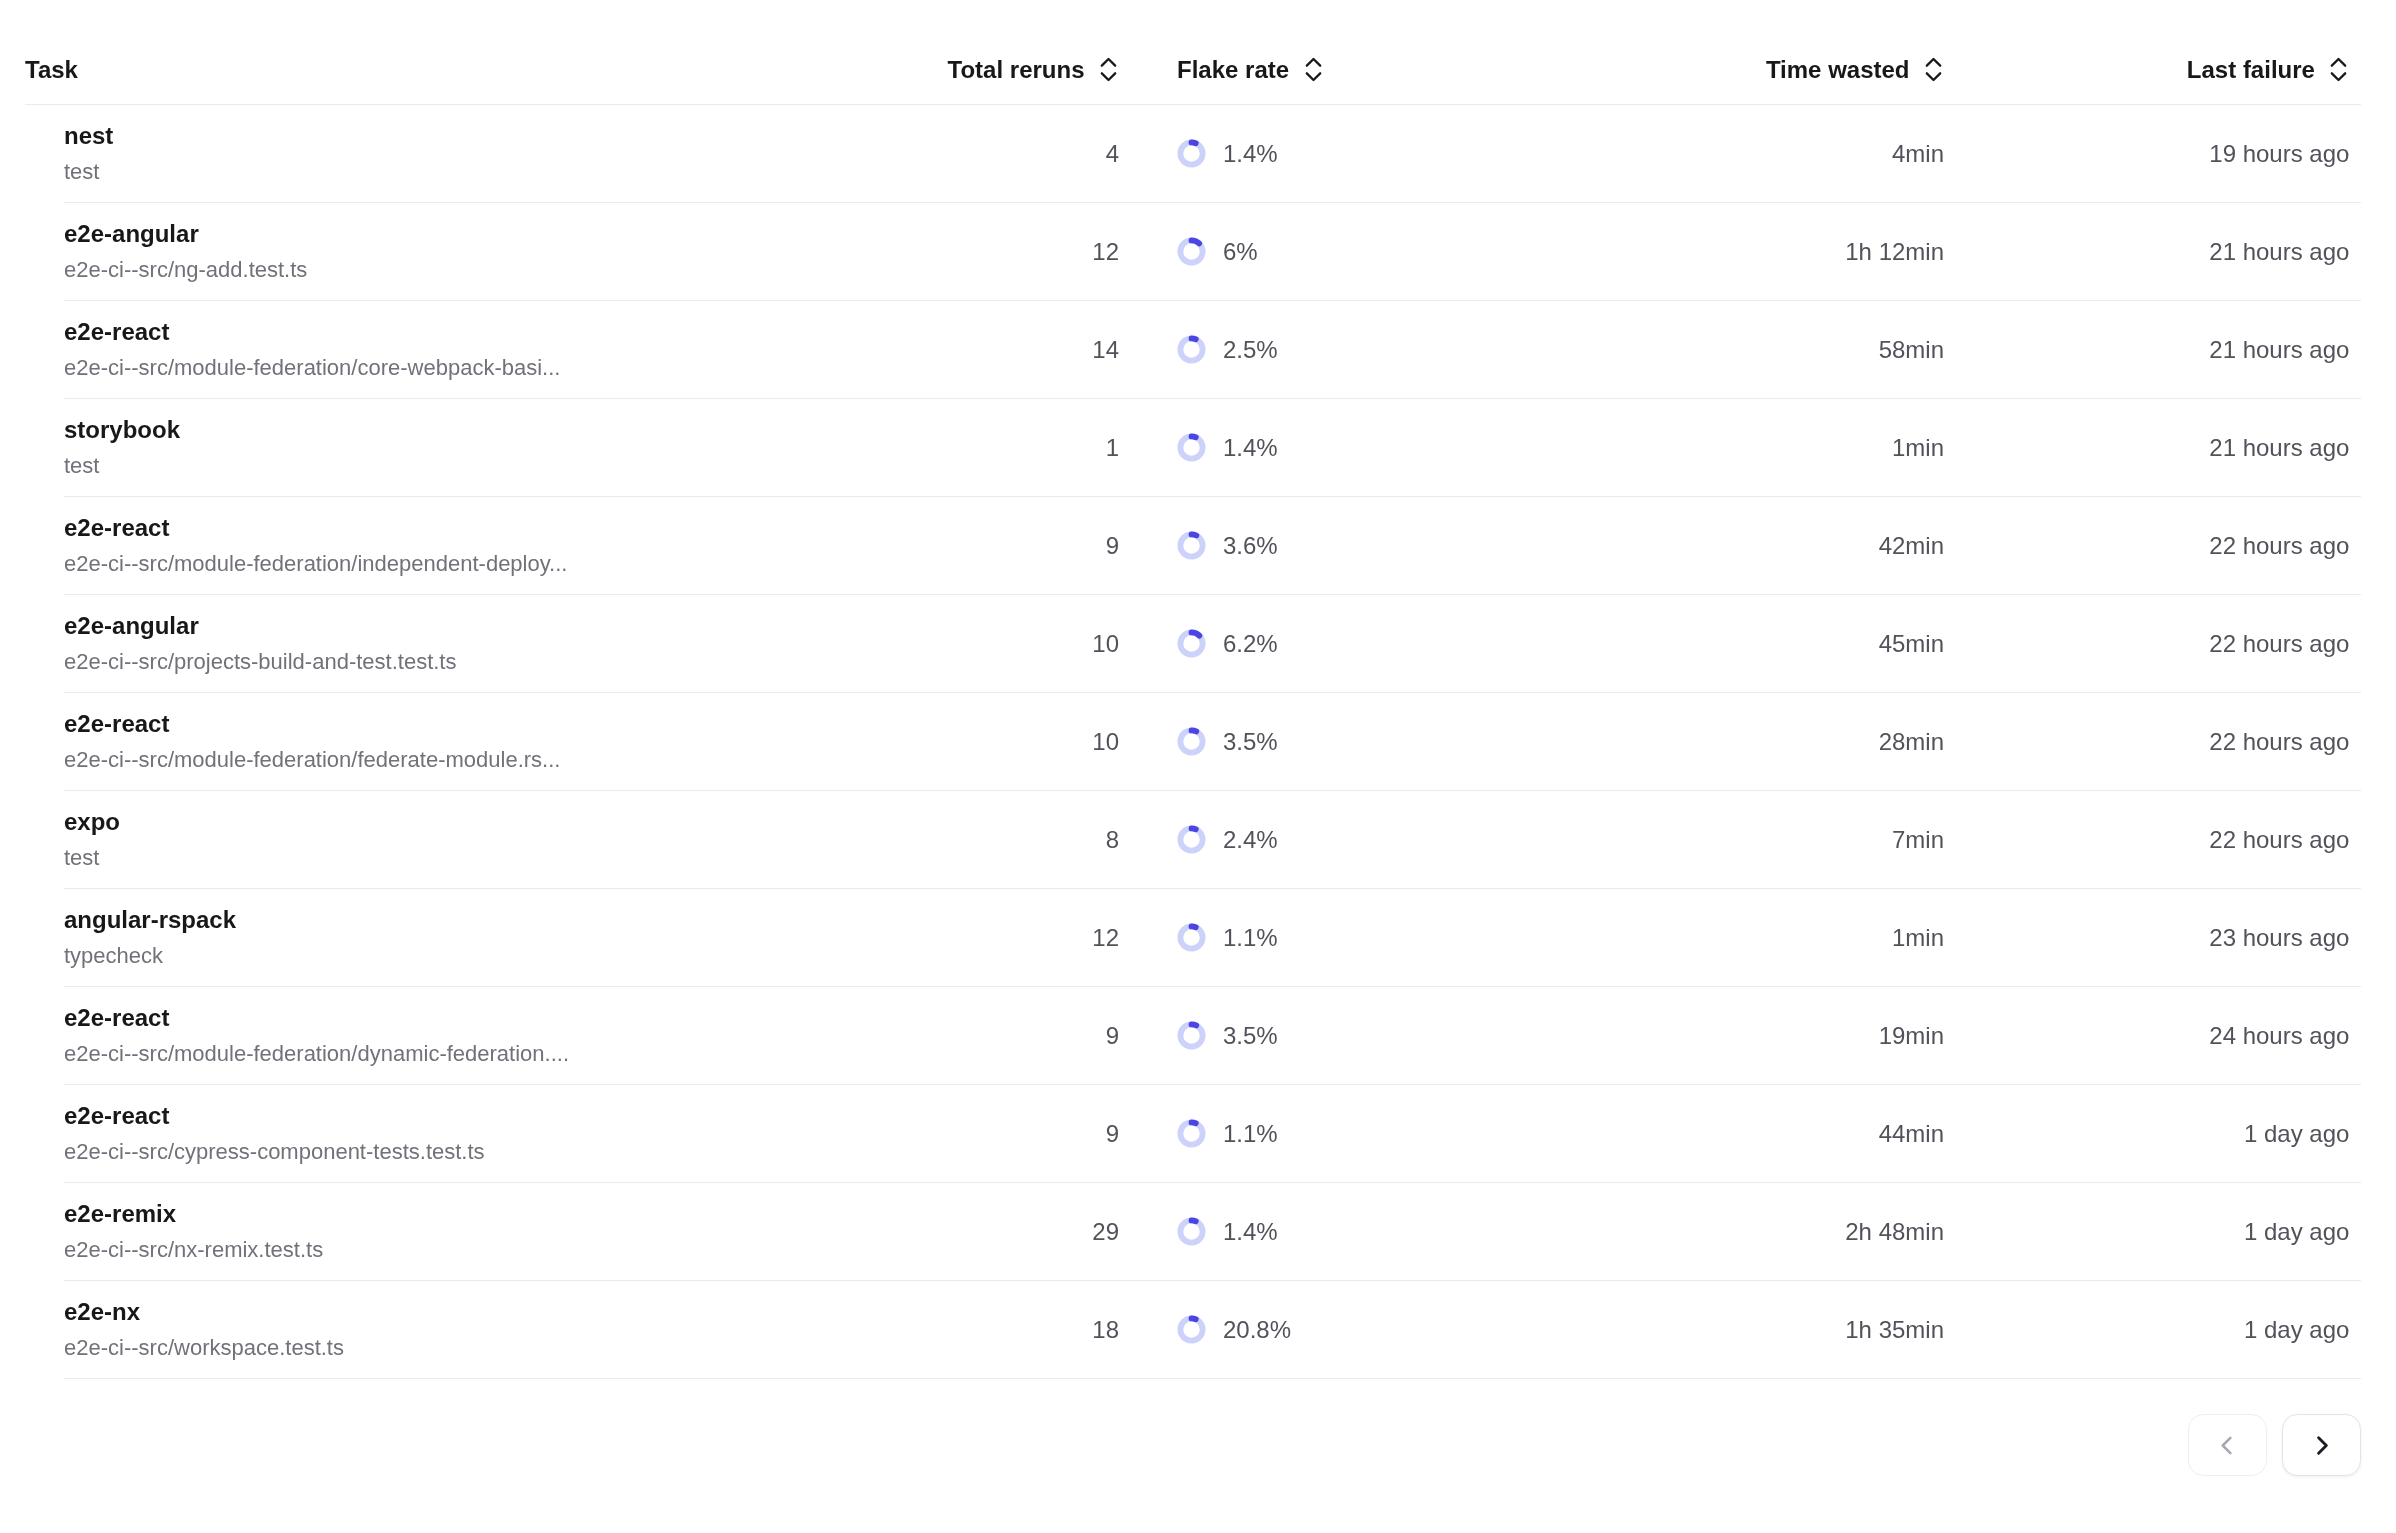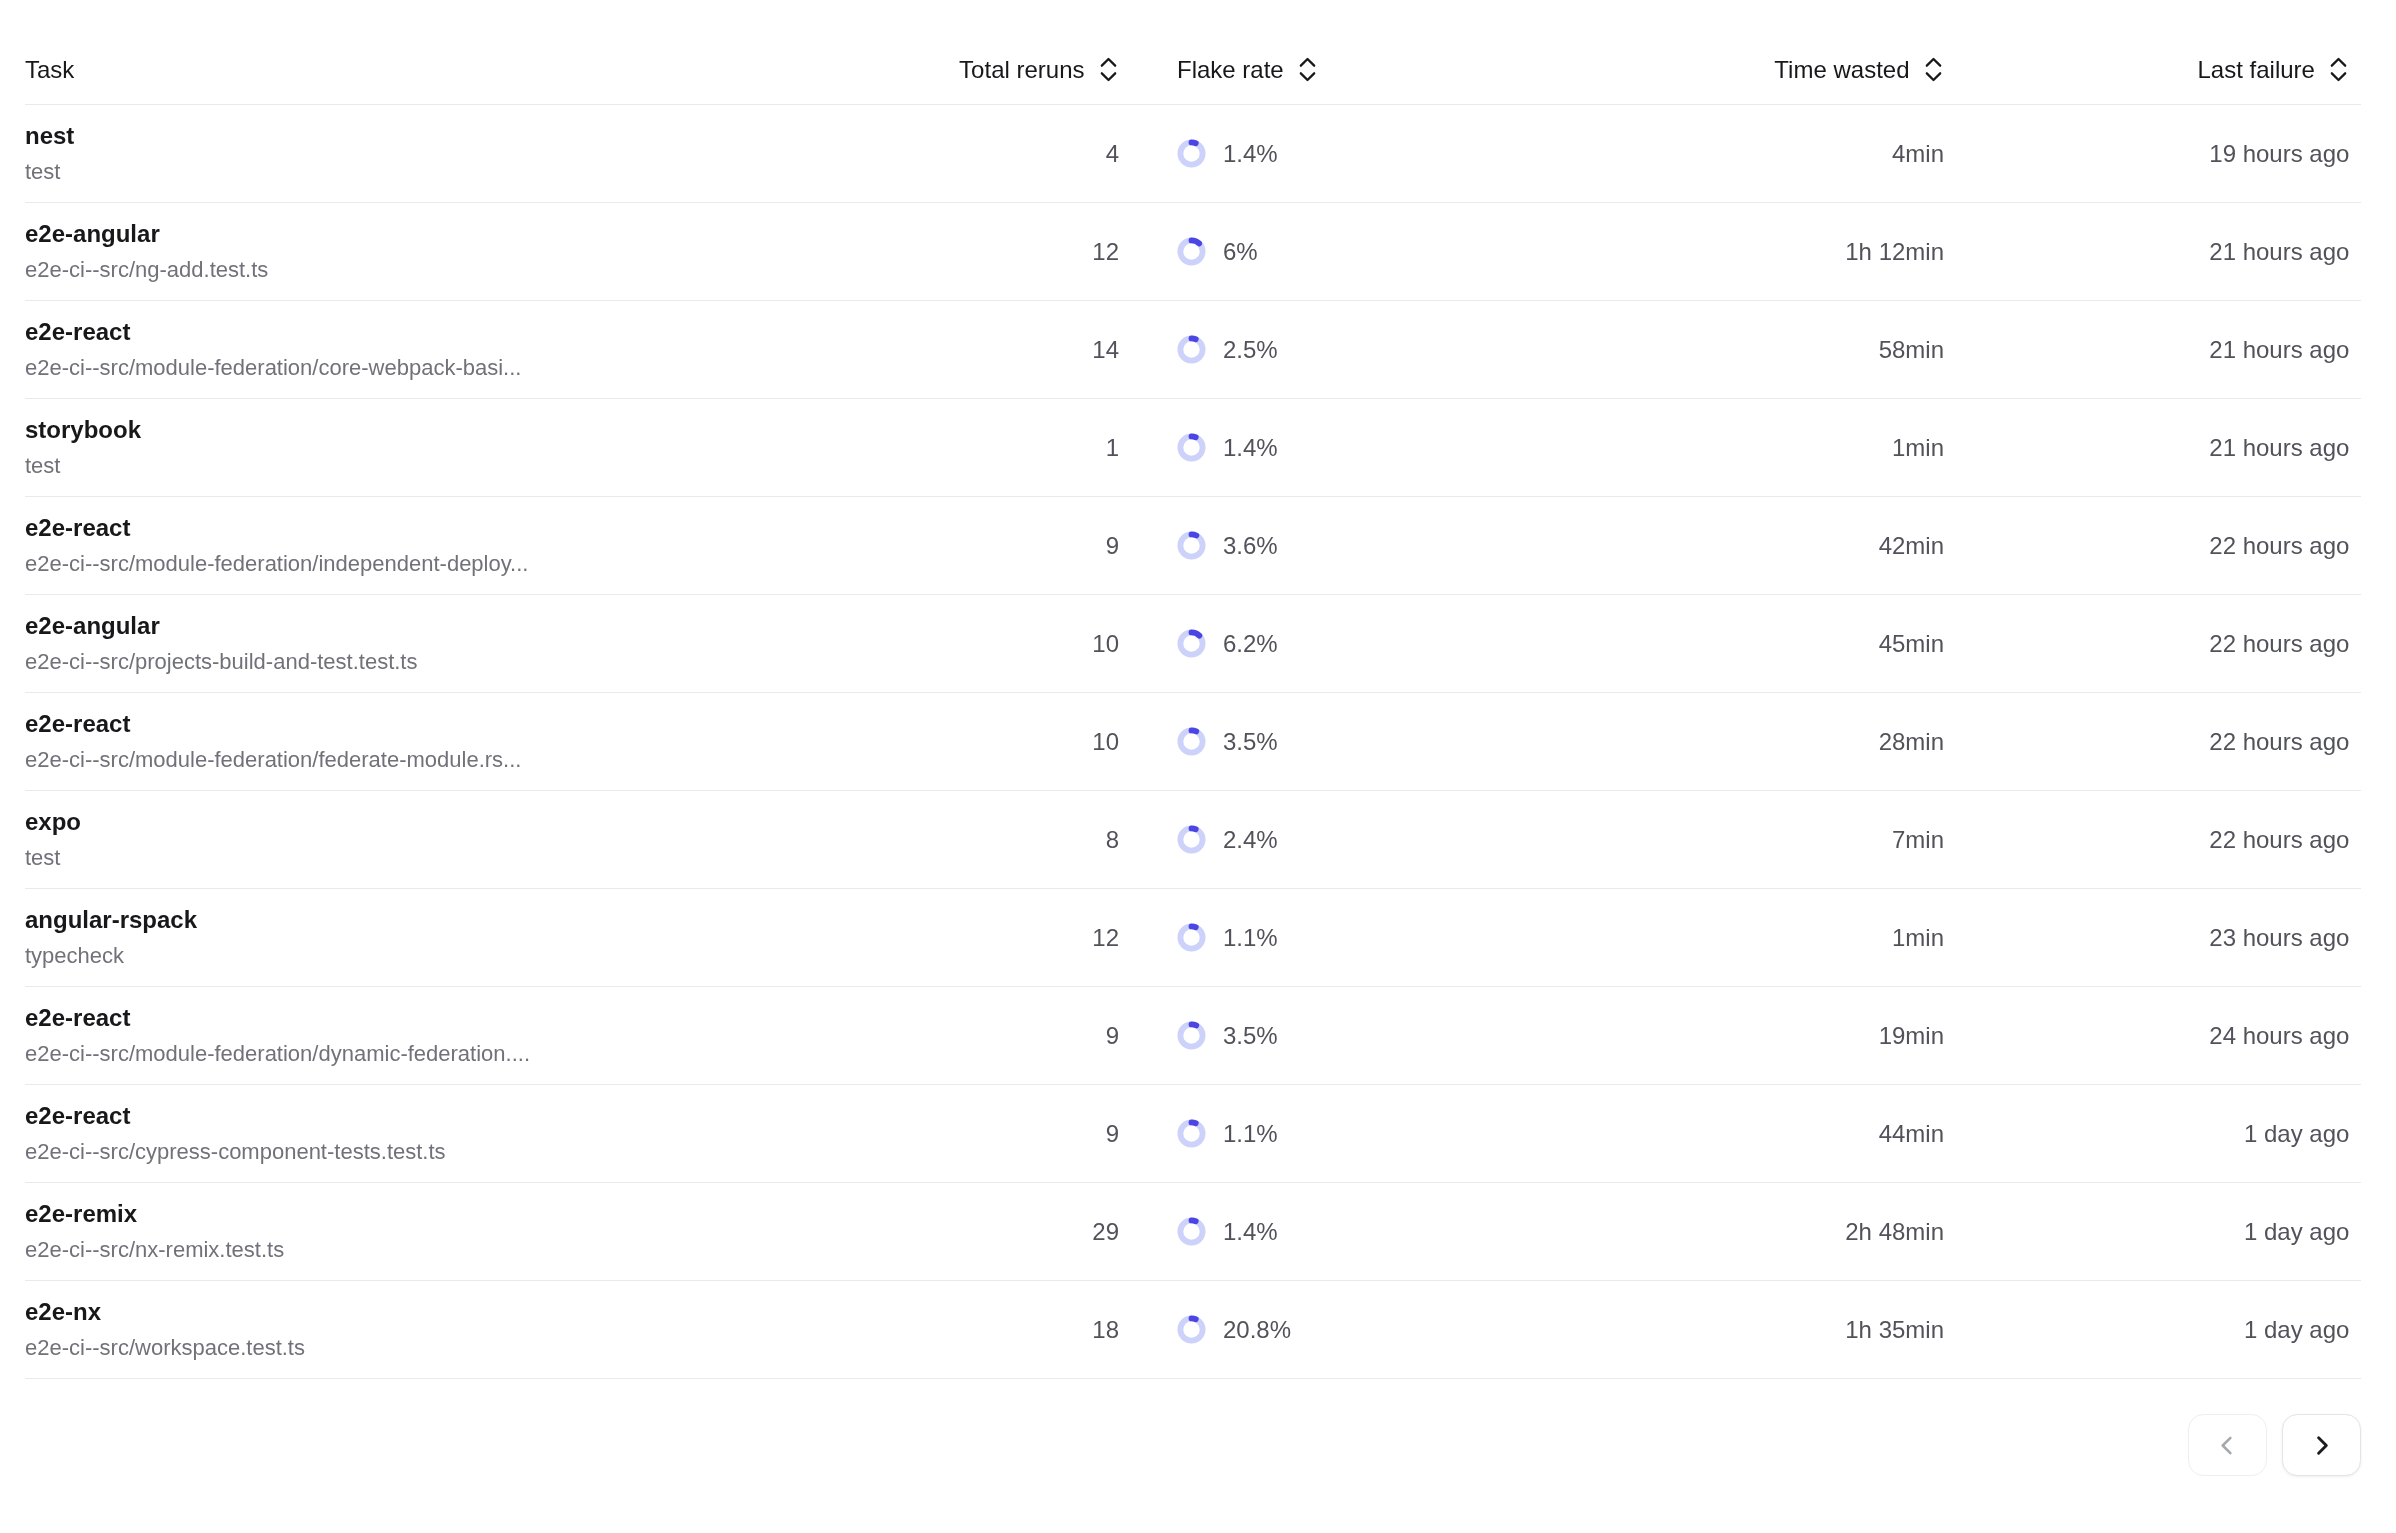--- a/index.html
+++ b/index.html
@@ -18,26 +18,26 @@
     font-family:"Liberation Sans","DejaVu Sans",sans-serif;
     color:var(--title-color);
   }
   .container{padding:35px 35px 0 25px;}
   .grid{
     display:grid;
     grid-template-columns:minmax(0,1fr) 158px 309px 516px 417px;
     align-items:center;
   }
   .thead{height:70px;border-bottom:1.9px solid var(--row-border);}
-  .th{font-size:24px;font-weight:400;color:var(--title-color);white-space:nowrap;}
+  .th{font-size:24px;font-weight:700;color:var(--title-color);white-space:nowrap;}
   .th-inner{display:inline-flex;align-items:flex-end;gap:13.5px;}
   .th-right{justify-self:end;}
   .th-flake{justify-self:start;padding-left:58px;}
   .sort-icon{display:inline-block;width:21px;height:29px;}
-  .row{height:98px;border-bottom:1.9px solid var(--row-border);}
+  .row{height:98px;border-bottom:1.9px solid var(--row-border);margin-left:39px;}
   .task-cell{display:flex;flex-direction:column;justify-content:center;gap:8.7px;min-width:0;}
   .task-title{font-size:24px;font-weight:600;color:var(--title-color);white-space:nowrap;overflow:hidden;}
   .task-detail{font-size:22px;font-weight:400;color:var(--subtitle-color);white-space:nowrap;overflow:hidden;}
   .val{font-size:24px;color:var(--value-color);white-space:nowrap;}
   .val-right{justify-self:end;}
   .last-cell{padding-right:11.6px;}
   .flake-cell{display:flex;align-items:center;gap:17px;padding-left:58px;}
   .ring{width:29px;height:29px;flex:0 0 auto;}
   .pager{display:flex;justify-content:flex-end;align-items:center;gap:15.4px;margin-top:35px;}
   .pg-btn{

